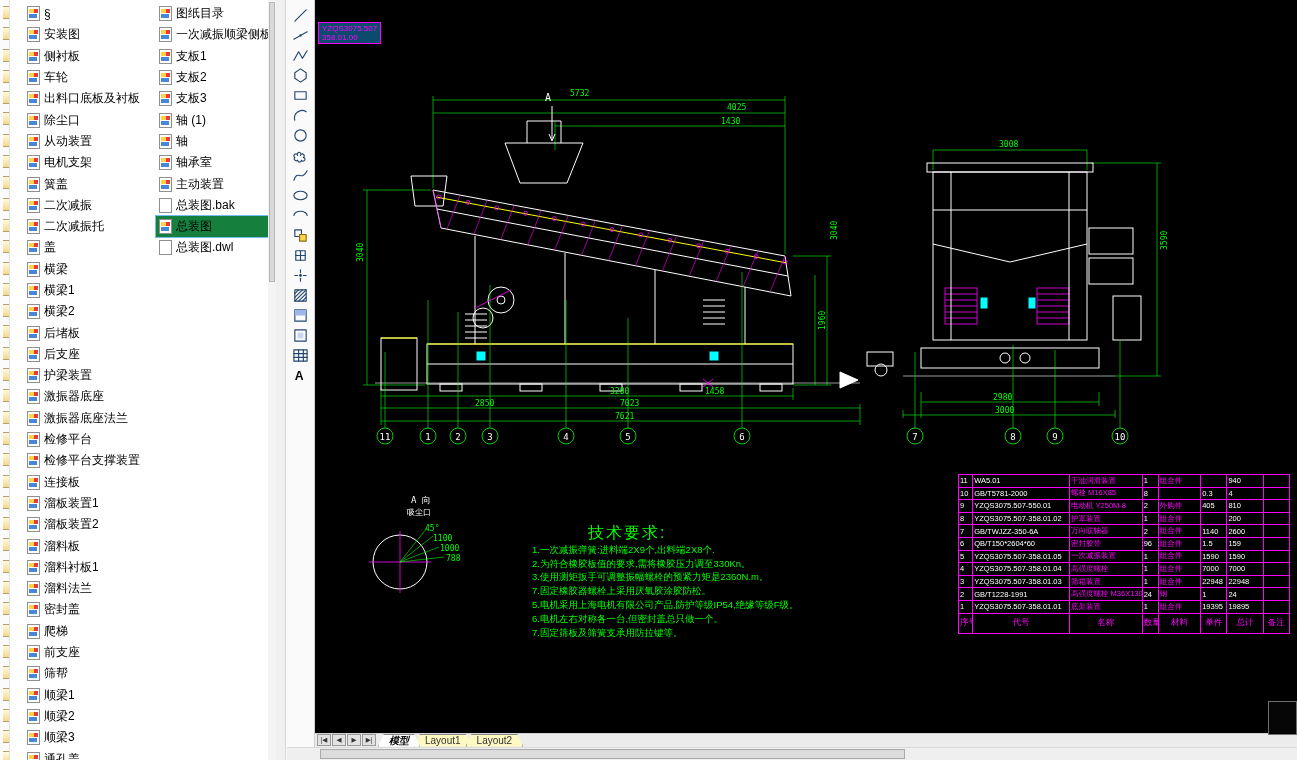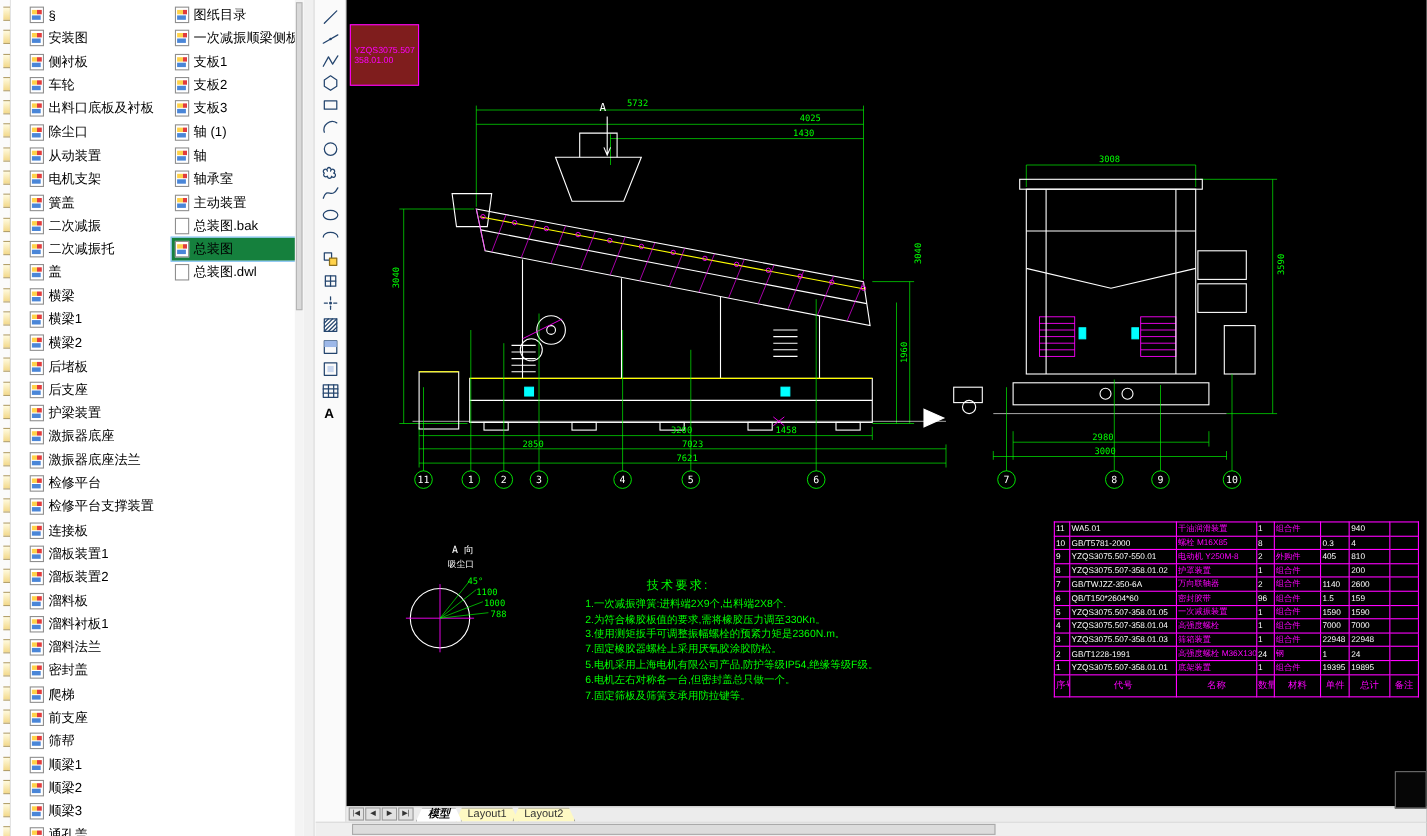--- a/index.html
+++ b/index.html
@@ -24,32 +24,32 @@
 #vscroll{position:absolute;left:268px;top:0;width:8px;height:760px;background:#f4f4f4}
 #vthumb{position:absolute;left:1px;top:2px;width:6px;height:280px;background:#d9d9d9;border:1px solid #b5b5b5}
 
 #toolbar{position:absolute;left:285px;top:0;width:30px;height:760px;background:#fafafa;border-left:1px solid #d8d8d8;border-right:1px solid #cfcfcf;padding-top:5px}
 .tool-btn{width:24px;height:20px;margin:0 auto;display:flex;align-items:center;justify-content:center;cursor:default}
 .tool-btn svg{width:17px;height:17px;stroke:#24456e;fill:none;stroke-width:1.2;stroke-linecap:round;stroke-linejoin:round}
 
 #canvas{position:absolute;left:315px;top:0;width:982px;height:733px;background:#000}
 #drawing{position:absolute;left:0;top:0}
 #drawing text{font-family:"DejaVu Sans Mono",monospace}
-#stamp{position:absolute;left:3px;top:22px;border:1px solid #ff00ff;color:#ff00ff;font-size:8px;line-height:9px;padding:18px 3px;background:#7f1d1d}
+#stamp{position:absolute;left:3px;top:22px;border:1px solid #ff00ff;color:#ff00ff;font-size:8px;line-height:9px;padding:1px 3px;background:#0c4a6e}
 #tech{position:absolute;left:217px;top:526px;color:#00ff00;font-size:9.5px;line-height:13.8px;white-space:nowrap}
-.tr-title{font-size:11px;letter-spacing:2px;margin:0 0 3px 56px}
+.tr-title{font-size:16px;letter-spacing:2px;margin:0 0 3px 56px}
 #bom{position:absolute;left:643px;top:474px;border-collapse:collapse;table-layout:fixed;width:332px;color:#fff;font-size:7.5px}
 #bom td{border:1px solid #ff00ff;padding:0 1px;height:12.6px;overflow:hidden;white-space:nowrap}
 #bom .bc2,#bom .bc4,#bom .bc7{color:#ff00ff}
 #bom tr.hdr td{color:#ff00ff;text-align:center;height:20px;font-size:8.5px}
 
 #tabbar{position:absolute;left:315px;top:733px;width:982px;height:14px;background:#ececec;border-top:1px solid #d0d0d0;display:flex;align-items:flex-end;font-size:10px}
 #tabnav{display:flex;align-items:center;height:14px;padding:0 2px;gap:1px}
 .tab-nav-btn{width:14px;height:12px;border:1px solid #9a9a9a;background:#e2e2e2;font-size:6.5px;line-height:10px;text-align:center;color:#333;cursor:default}
-#tabs{display:flex;height:14px;align-items:flex-end}
+#tabs{display:flex;height:14px;align-items:center}
 .tab{height:13px;line-height:12px;padding:0 10px;border:1px solid #8a8a8a;border-bottom:none;background:#fef9c3;margin-right:-6px;clip-path:polygon(6px 0,calc(100% - 6px) 0,100% 100%,0 100%);color:#333;cursor:default}
 .tab.active{background:#fff;color:#000;font-weight:bold;font-style:italic;z-index:2;position:relative}
 
 #hscroll{position:absolute;left:287px;top:747px;width:1010px;height:13px;background:#efefef;border-top:1px solid #dadada}
 #hthumb{position:absolute;left:33px;top:1px;width:585px;height:10px;background:#dcdcdc;border:1px solid #a9a9a9}
 #corner{position:absolute;left:1268px;top:701px;width:29px;height:34px;background:#060606;border:1px solid #707070}
 </style>
 </head>
 <body>
 

